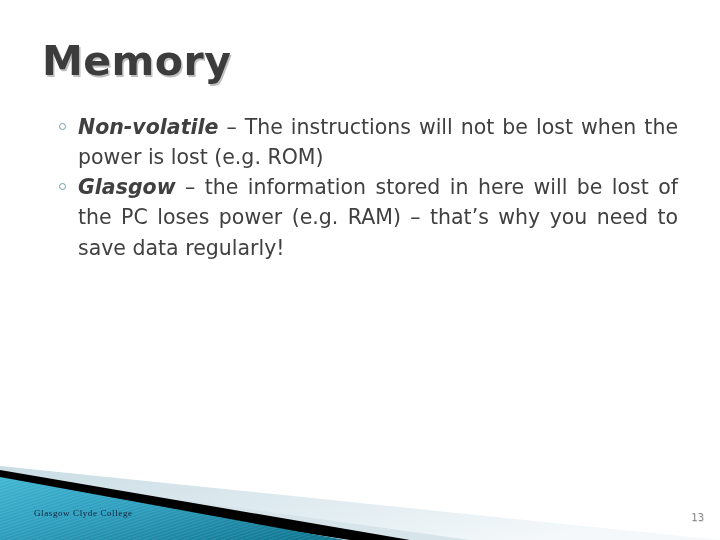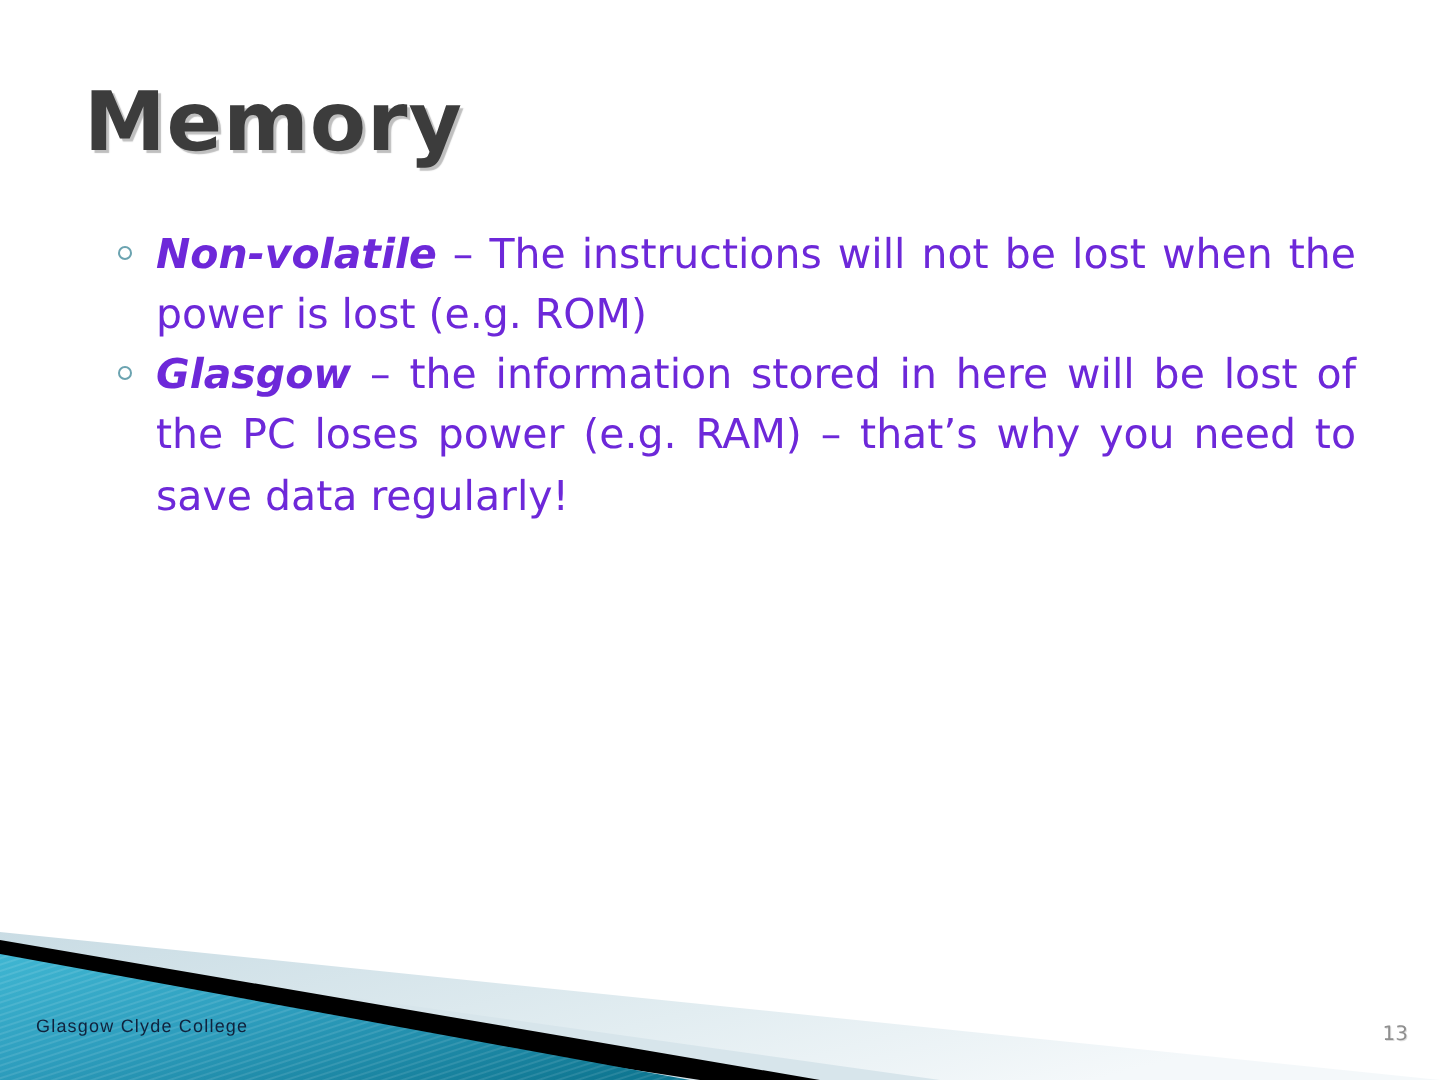--- a/index.html
+++ b/index.html
@@ -71,21 +71,21 @@
     border: 1.4px solid #5d9aa8;
     background: transparent;
   }
 
   .lvl2 {
     position: relative;
     padding-left: 60px;
     margin: 0;
     font-size: 20.5px;
     line-height: 1.47;
-    color: #6d28d9;
+    color: #404040;
     text-align: justify;
     text-justify: inter-word;
     font-family: "DejaVu Sans", sans-serif;
   }
   .lvl2 .btxt { display: block; }
 
   .ci-bullet {
     position: absolute;
     left: 41px;
     top: 11px;
@@ -109,23 +109,23 @@
     bottom: 0;
     width: 720px;
     height: 96px;
     overflow: hidden;
     pointer-events: none;
   }
   #banner svg { display: block; }
 
   #logo-text {
     position: absolute;
-    left: 18px;
+    left: 34px;
     top: 508px;
-    font-family: Liberation Sans, sans-serif;
+    font-family: Liberation Serif, serif;
     font-size: 9px;
     color: #10223c;
     letter-spacing: 0.6px;
     white-space: nowrap;
   }
 
   #page-num {
     position: absolute;
     right: 16px;
     top: 512px;

